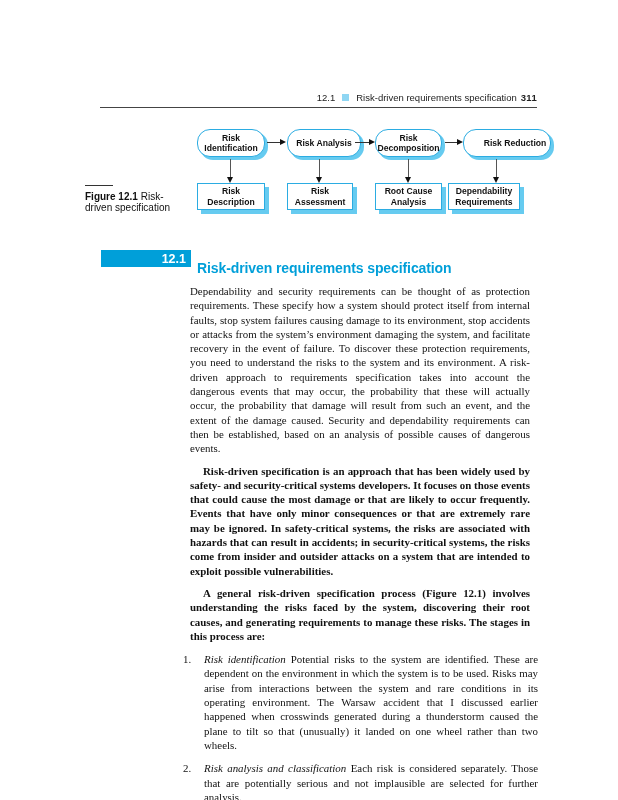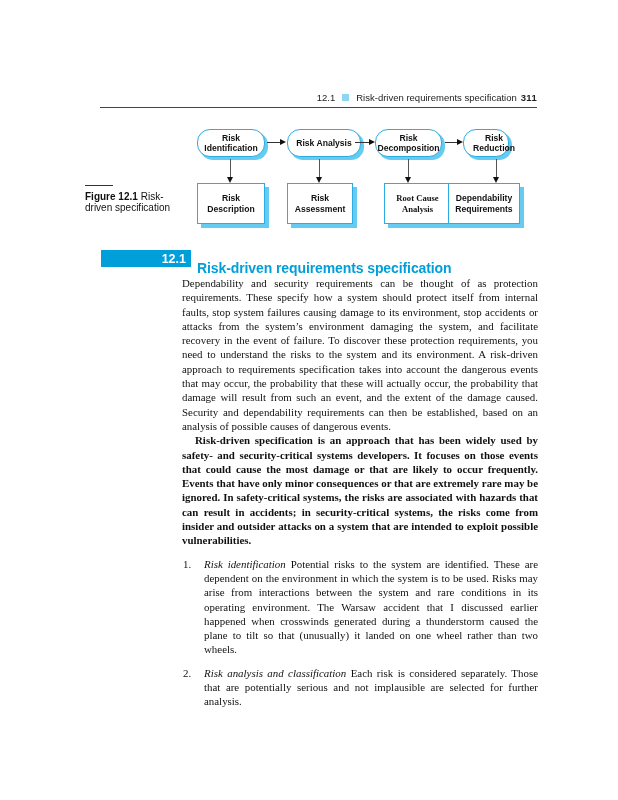--- a/index.html
+++ b/index.html
@@ -14,25 +14,25 @@
       margin:0 7px;}
   .rh-page{font-weight:bold;margin-left:4px;letter-spacing:.3px;}
   .head-rule{position:absolute;top:107px;left:100px;width:437px;height:1px;background:#444;}
 
   
   .fbox{position:absolute;box-sizing:border-box;background:#fff;
       border:1.8px solid var(--box-border);
       display:flex;align-items:center;justify-content:center;text-align:center;
       font-size:8.6px;font-weight:bold;line-height:10.3px;color:#111;padding:0 2px;}
   .stadium{border-radius:13px;box-shadow:3px 3px 0 var(--box-shadow);height:28px;top:129px;}
-  .rect{box-shadow:4px 4px 0 var(--box-shadow);height:41px;top:183px;}
+  .rect{box-shadow:4px 4px 0 var(--box-shadow);height:27px;top:183px;}
   .t1{left:197px;width:68px;} .t2{left:287px;width:74px;}
-  .t3{left:375px;width:67px;} .t4{left:463px;width:46px;padding-left:18px;}
+  .t3{left:375px;width:67px;} .t4{left:463px;width:88px;padding-left:18px;}
   .b1{left:197px;width:68px;} .b2{left:287px;width:66px;}
-  .b3{left:384px;width:67px;font-family:Liberation Serif, serif;} .b4{left:448px;width:72px;}
+  .b3{left:375px;width:67px;} .b4{left:448px;width:72px;}
 
   .harrow{position:absolute;top:142px;height:1.3px;background:#333;}
   .harrow::after{content:"";position:absolute;right:-6px;top:-2.8px;
       border-left:6px solid #111;border-top:3.4px solid transparent;border-bottom:3.4px solid transparent;}
   .ha1{left:267px;width:13px;} .ha2{left:355px;width:14px;} .ha3{left:445px;width:12px;}
 
   .varrow{position:absolute;top:159px;width:1.2px;height:18px;background:#555;}
   .varrow::after{content:"";position:absolute;bottom:-6px;left:-2.9px;
       border-top:6px solid #111;border-left:3.5px solid transparent;border-right:3.5px solid transparent;}
   .va1{left:230px;} .va2{left:319px;} .va3{left:408px;} .va4{left:496px;}
@@ -48,21 +48,21 @@
       background:var(--accent);display:flex;align-items:center;justify-content:flex-end;
       padding-right:5px;box-sizing:border-box;
       color:#fff;font-weight:bold;font-size:12.5px;}
   .sec-title{position:absolute;left:197px;top:251px;
       font-weight:bold;font-size:14px;color:var(--accent);letter-spacing:-.1px;}
 
   
   .body-text{position:absolute;left:182px;top:276px;width:356px;
       font-family:"Liberation Serif",serif;font-size:10.9px;line-height:14.3px;
       color:#111;text-align:justify;}
-  .body-text p{margin:0;}
+  .body-text p{margin:8px;}
   .indent{text-indent:13px;font-weight:bold;}
   .list-item{position:relative;padding-left:22px;margin-top:9px;text-align:justify;}
   .li-num{position:absolute;left:1px;top:0;}
   .li-lead{font-style:italic;}
 </style>
 </head>
 <body>
 
 <div class="page">
 
@@ -103,20 +103,21 @@
   </aside>
 
   <div class="sec-bar">
     <span>12.1</span>
   </div>
   <h1 class="sec-title">Risk-driven requirements specification</h1>
 
   <main class="body-text">
     <p>Dependability and security requirements can be thought of as protection requirements. These specify how a system should protect itself from internal faults, stop system failures causing damage to its environment, stop accidents or attacks from the system’s environment damaging the system, and facilitate recovery in the event of failure. To discover these protection requirements, you need to understand the risks to the system and its environment. A risk-driven approach to requirements specification takes into account the dangerous events that may occur, the probability that these will actually occur, the probability that damage will result from such an event, and the extent of the damage caused. Security and dependability requirements can then be established, based on an analysis of possible causes of dangerous events.</p>
     <p class="indent">Risk-driven specification is an approach that has been widely used by safety- and security-critical systems developers. It focuses on those events that could cause the most damage or that are likely to occur frequently. Events that have only minor consequences or that are extremely rare may be ignored. In safety-critical systems, the risks are associated with hazards that can result in accidents; in security-critical systems, the risks come from insider and outsider attacks on a system that are intended to exploit possible vulnerabilities.</p>
+    <p class="indent">A general risk-driven specification process (Figure 12.1) involves understanding the risks faced by the system, discovering their root causes, and generating requirements to manage these risks. The stages in this process are:</p>
 
     <div class="list-item">
       <span class="li-num">1.</span>
       <span class="li-lead">Risk identification</span>
       <span>Potential risks to the system are identified. These are dependent on the environment in which the system is to be used. Risks may arise from interactions between the system and rare conditions in its operating environment. The Warsaw accident that I discussed earlier happened when crosswinds generated during a thunderstorm caused the plane to tilt so that (unusually) it landed on one wheel rather than two wheels.</span>
     </div>
     <div class="list-item">
       <span class="li-num">2.</span>
       <span class="li-lead">Risk analysis and classification</span>
       <span>Each risk is considered separately. Those that are potentially serious and not implausible are selected for further analysis.</span>

